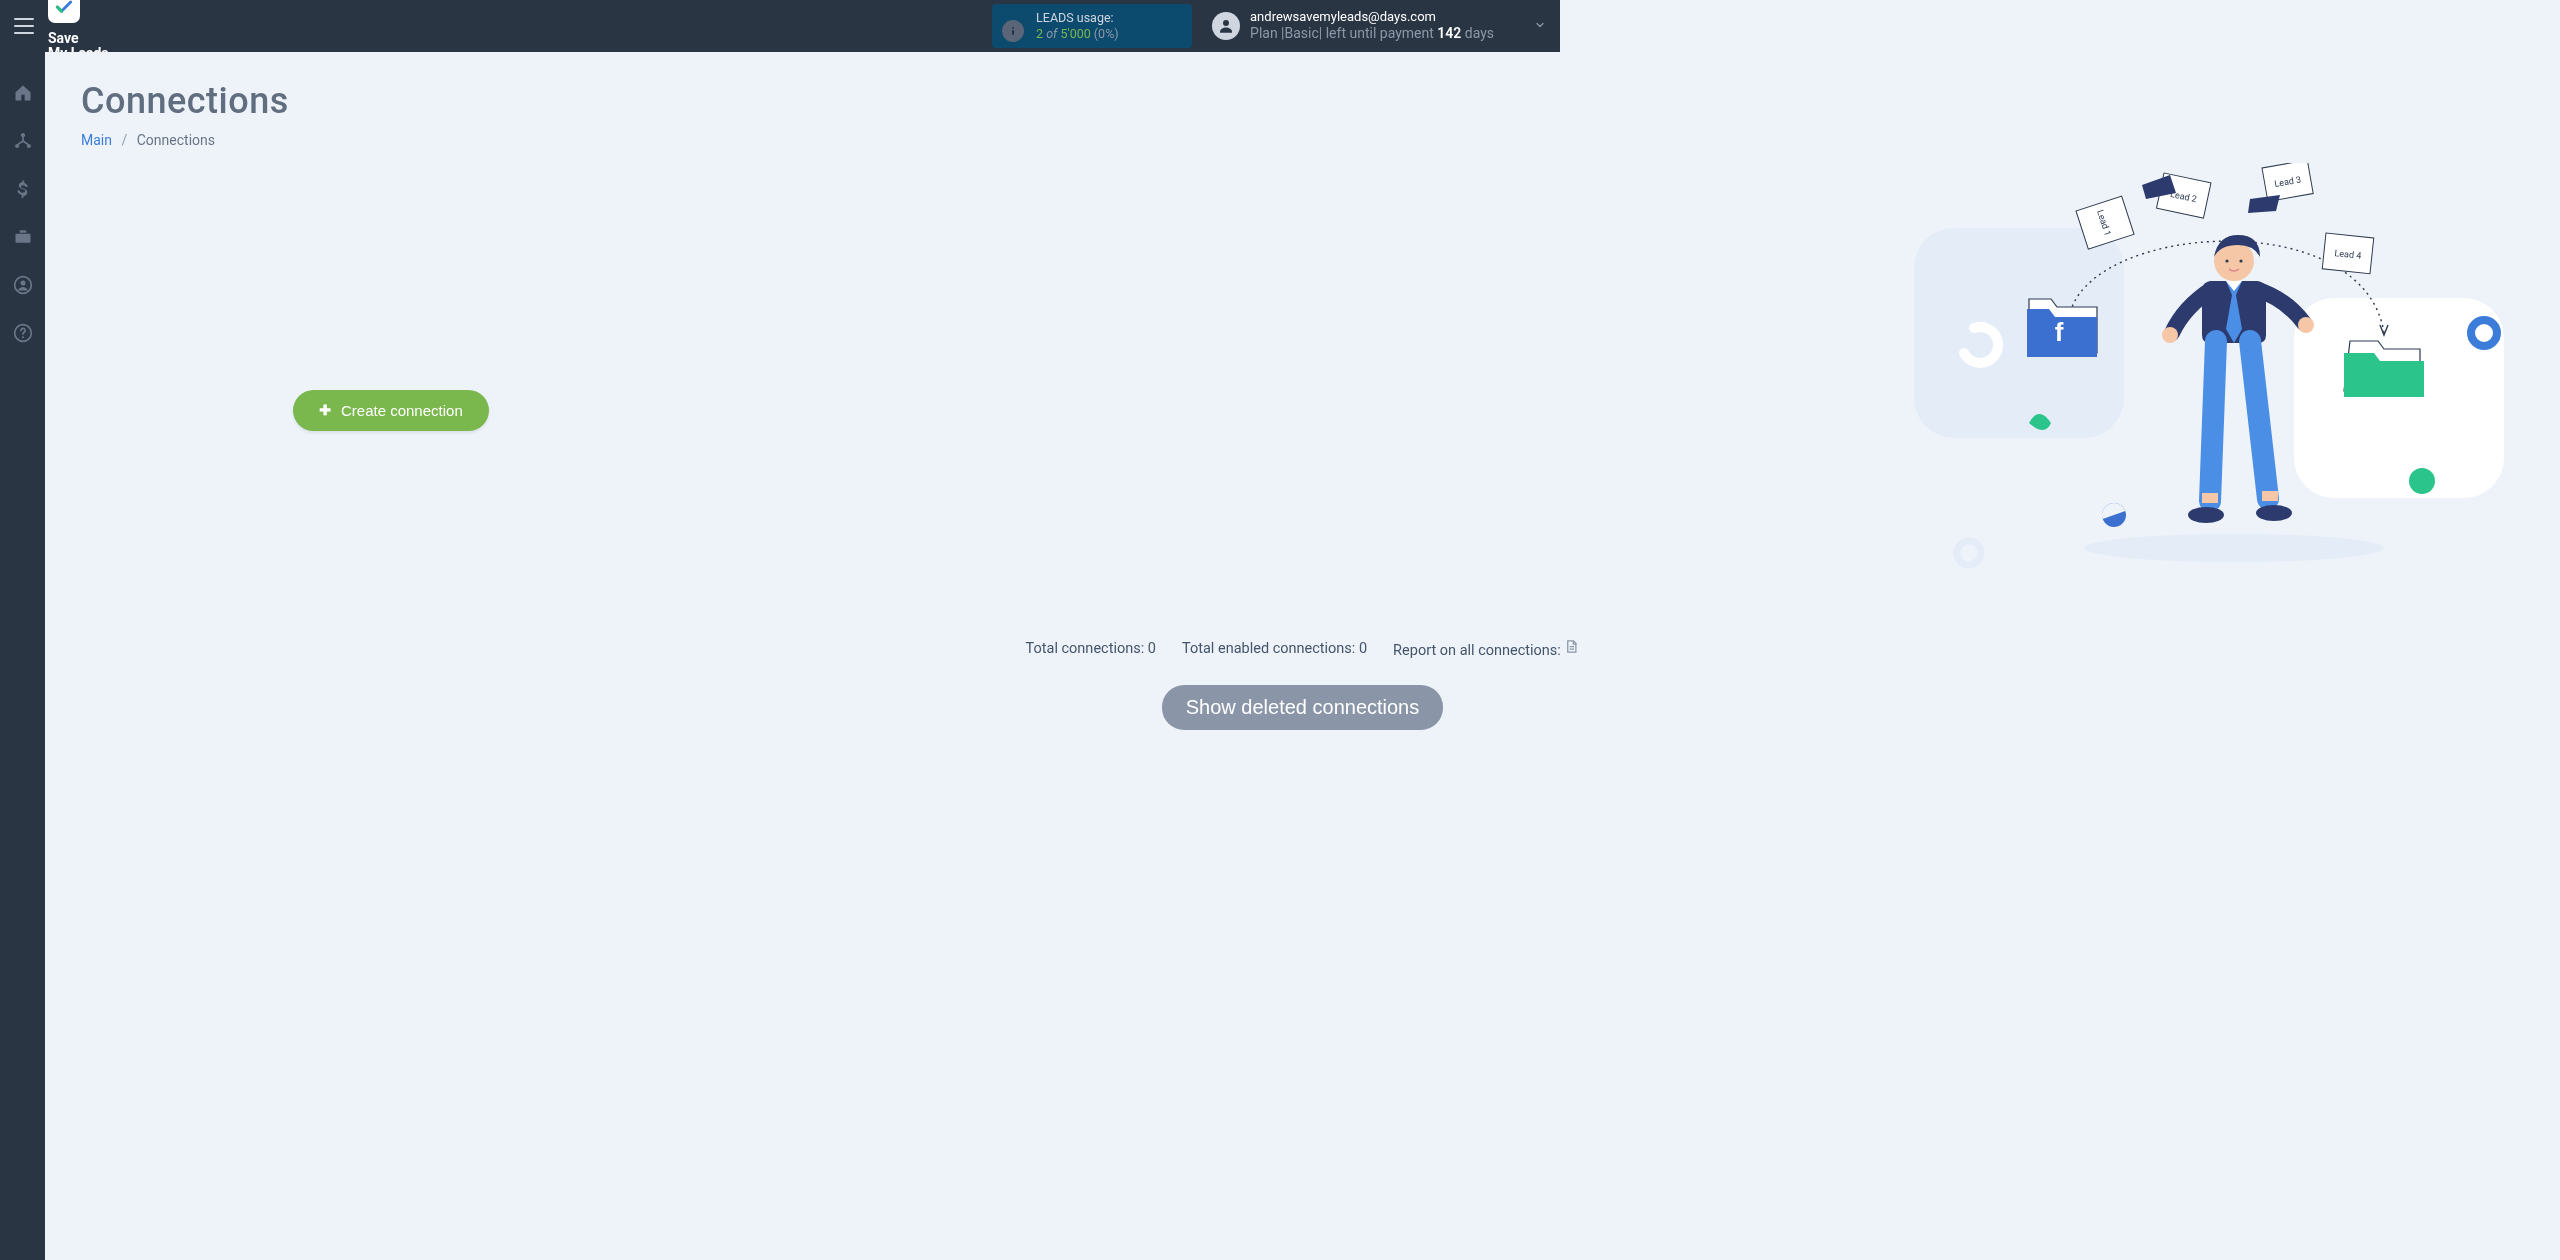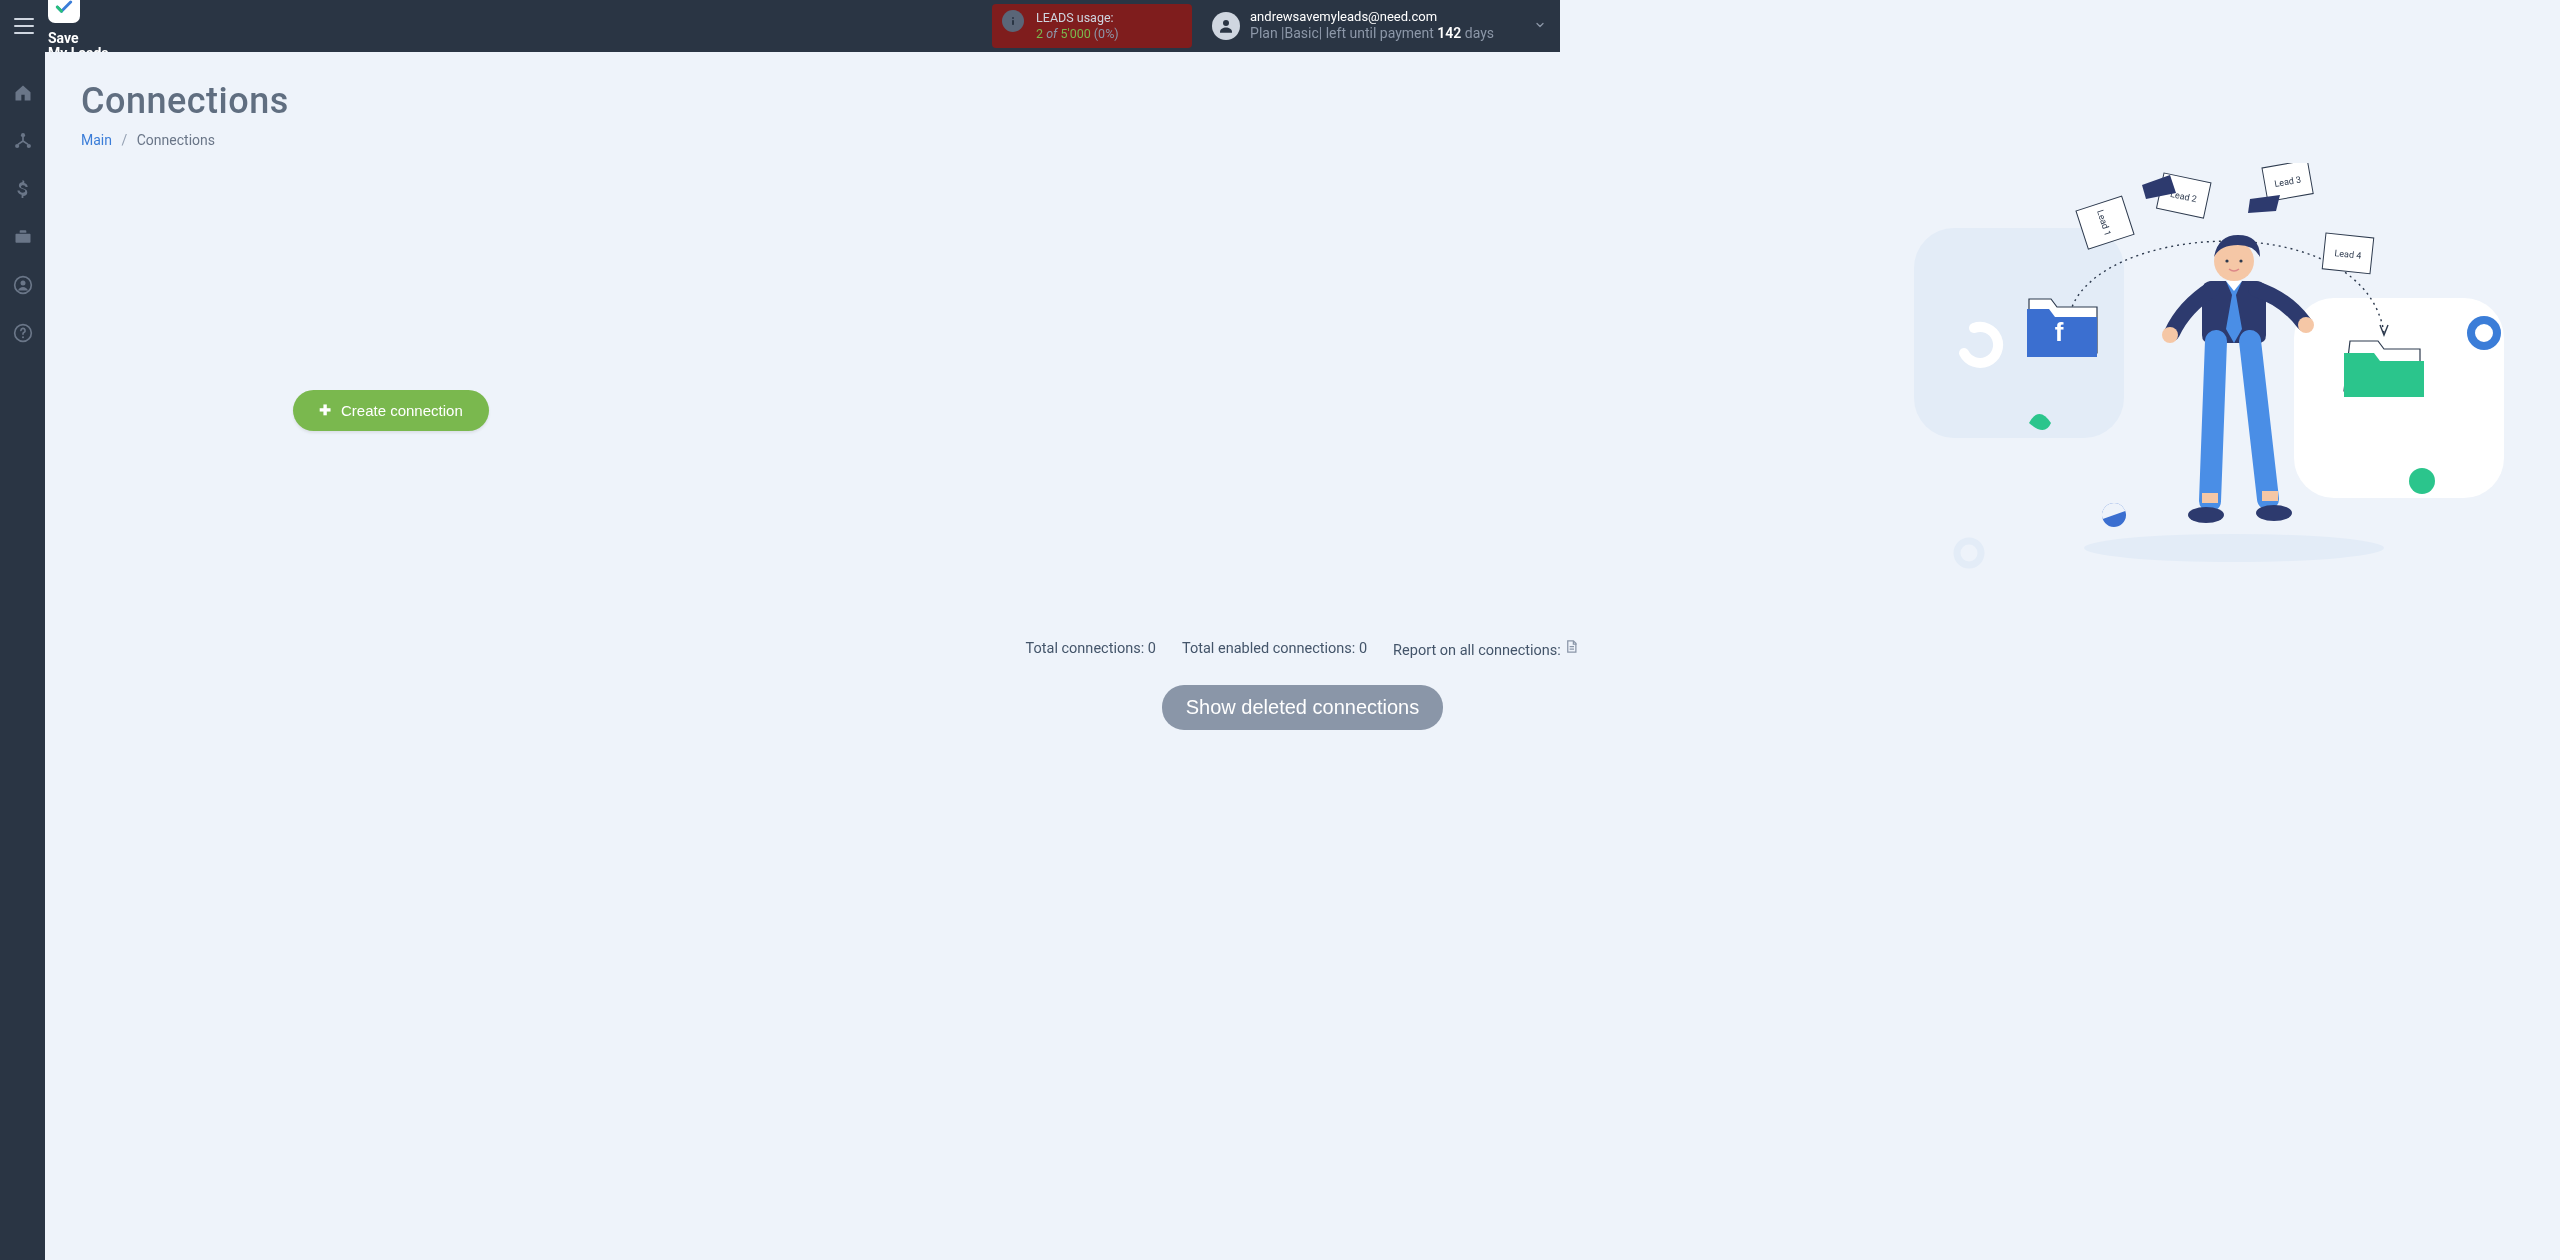--- a/index.html
+++ b/index.html
@@ -23,21 +23,21 @@
   }
   .hamburger { width: 20px; height: 16px; display:flex; flex-direction:column; justify-content:space-between; cursor:pointer;}
   .hamburger span{height:2px;background:#cfd6e0;border-radius:1px;}
   .logo-box { display:flex; align-items:flex-start; margin-left:14px; gap:8px;flex-direction:column;}
   .logo-badge {
     width:32px;height:32px;background:#fff;border-radius:7px;display:flex;align-items:center;justify-content:center;
   }
   .logo-text{font-weight:700;line-height:1.05;font-size:14px;color:#fff;}
   .topbar-right{margin-left:auto;display:flex;align-items:center;gap:20px;}
   .usage-box{
-    background:#7f1d1d;border-radius:4px;padding:6px 16px 6px 10px;display:flex;align-items:flex-start;gap:12px;
+    background:#0c4a6e;border-radius:4px;padding:6px 16px 6px 10px;display:flex;align-items:flex-end;gap:12px;
     min-width:200px;
   }
   .info-circle{width:22px;height:22px;border-radius:50%;background:#5a6678;display:flex;align-items:center;justify-content:center;color:#2a3544;font-weight:700;}
   .usage-lines{display:flex;flex-direction:column;font-size:12.5px;line-height:1.3;color:#cfd6e0;}
   .usage-used{color:#7ab84e;}
   .usage-max{color:#7ab84e;}
   .usage-pct{color:#8c97a8;}
   .usage-of{color:#8c97a8;font-style:italic;}
   .account-box{display:flex;align-items:center;gap:10px;}
   .avatar{width:28px;height:28px;border-radius:50%;background:#cfd6e0;display:flex;align-items:center;justify-content:center;color:#2a3544;}
@@ -135,21 +135,21 @@
     </div>
 
     <div class="account-box">
       <div class="avatar">
         <svg width="18" height="18" viewBox="0 0 24 24" fill="#2a3544">
             <circle cx="12" cy="8" r="4"></circle>
             <path d="M4 20c0-4 4-6 8-6s8 2 8 6v1H4z"></path>
           </svg>
       </div>
       <div class="account-lines">
-        <span class="account-email">andrewsavemyleads@need.com</span>
+        <span class="account-email">andrewsavemyleads@days.com</span>
         <span class="account-plan">
           <span>Plan |</span><span>Basic</span><span>| left until payment </span><span class="days">142</span><span> days</span>
         </span>
       </div>
       <div class="chev">
         <svg width="12" height="12" viewBox="0 0 24 24" fill="none">
             <path d="M6 9l6 6 6-6" stroke="#8c97a8" stroke-width="2.5" stroke-linecap="round" stroke-linejoin="round"></path>
           </svg>
       </div>
     </div>

